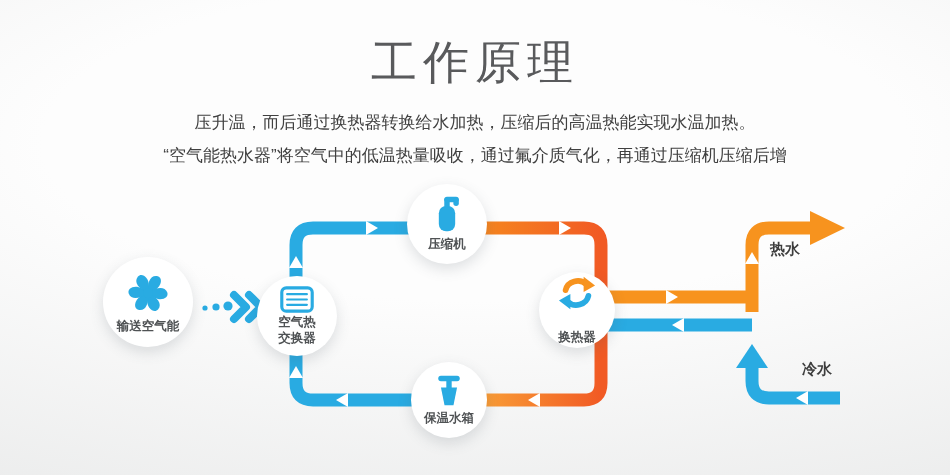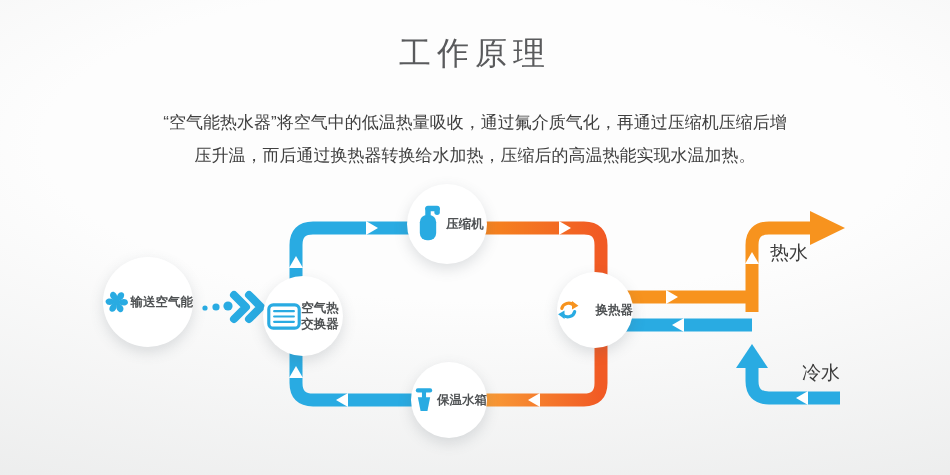--- a/index.html
+++ b/index.html
@@ -4,61 +4,61 @@
 <style>
   * { margin:0; padding:0; box-sizing:border-box; }
   html,body { background:#ffffff; }
   body { width:950px; height:475px; font-family:"Liberation Sans", sans-serif; }
   .stage{
     position:relative; width:950px; height:475px; overflow:hidden;
     background: radial-gradient(ellipse 130% 95% at 50% 30%, #fdfdfd 35%, #e7e8e8 100%);
   }
   .title{
     position:absolute; top:32px; left:0; width:100%;
-    text-align:center; font-size:32px; font-weight:400;
+    text-align:center; font-size:46px; font-weight:400;
     color:#595a5c; letter-spacing:6px;
   }
   .desc{
     position:absolute; top:106px; left:0; width:100%;
     text-align:center; font-size:17px; color:#404040; line-height:33px;
   }
   .pipes{ position:absolute; left:0; top:0; z-index:1; }
   .node{
     position:absolute; background:#ffffff; border-radius:50%;
     box-shadow:0 5px 14px rgba(80,90,100,0.18);
-    display:flex; flex-direction:row; align-items:center; justify-content:center;
+    display:flex; flex-direction:column; align-items:center; justify-content:center;
     z-index:2;
   }
   .nlabel{
     font-size:12.5px; font-weight:bold; color:#4f5254;
     line-height:1.25; text-align:center; margin-top:2px; white-space:nowrap;
   }
   .n-fan{ left:103px; top:257px; width:90px; height:90px;align-items:center; }
-  .n-exchanger{ left:263px; top:276px; width:80px; height:80px; }
+  .n-exchanger{ left:257px; top:276px; width:80px; height:80px; }
   .n-compressor{ left:407px; top:184px; width:80px; height:80px; }
-  .n-heatex{ left:557px; top:272px; width:76px; height:76px;gap:16px; }
+  .n-heatex{ left:539px; top:272px; width:76px; height:76px;gap:16px; }
   .n-throttle{ left:411px; top:362px; width:76px; height:76px; }
   .n-tank{ left:712px; top:275px; width:80px; height:80px; }
   .flow-label{
-    position:absolute; z-index:3; font-size:19px; font-weight:normal;
+    position:absolute; z-index:3; font-size:15px; font-weight:bold;
     color:#3d3d3d; white-space:nowrap;
   }
   .fl-hot{ left:770px; top:240px; }
   .fl-cold{ left:770px; top:360px;margin-left:32px; }
 </style>
 </head>
 <body>
 
 <div class="stage">
 
   <h1 class="title">工作原理</h1>
 
   <div class="desc">
+    <div>压升温，而后通过换热器转换给水加热，压缩后的高温热能实现水温加热。</div>
     <div>“空气能热水器”将空气中的低温热量吸收，通过氟介质气化，再通过压缩机压缩后增</div>
-    <div>压升温，而后通过换热器转换给水加热，压缩后的高温热能实现水温加热。</div>
   </div>
 
   <svg class="pipes" width="950" height="475" viewBox="0 0 950 475">
     <defs>
       <linearGradient id="gradHotRight" gradientUnits="userSpaceOnUse" x1="447" y1="0" x2="601" y2="0">
         <stop offset="0" stop-color="#f7931e"></stop>
         <stop offset="1" stop-color="#f15a24"></stop>
       </linearGradient>
       <linearGradient id="gradHotBottom" gradientUnits="userSpaceOnUse" x1="601" y1="0" x2="449" y2="0">
         <stop offset="0" stop-color="#f15a24"></stop>

